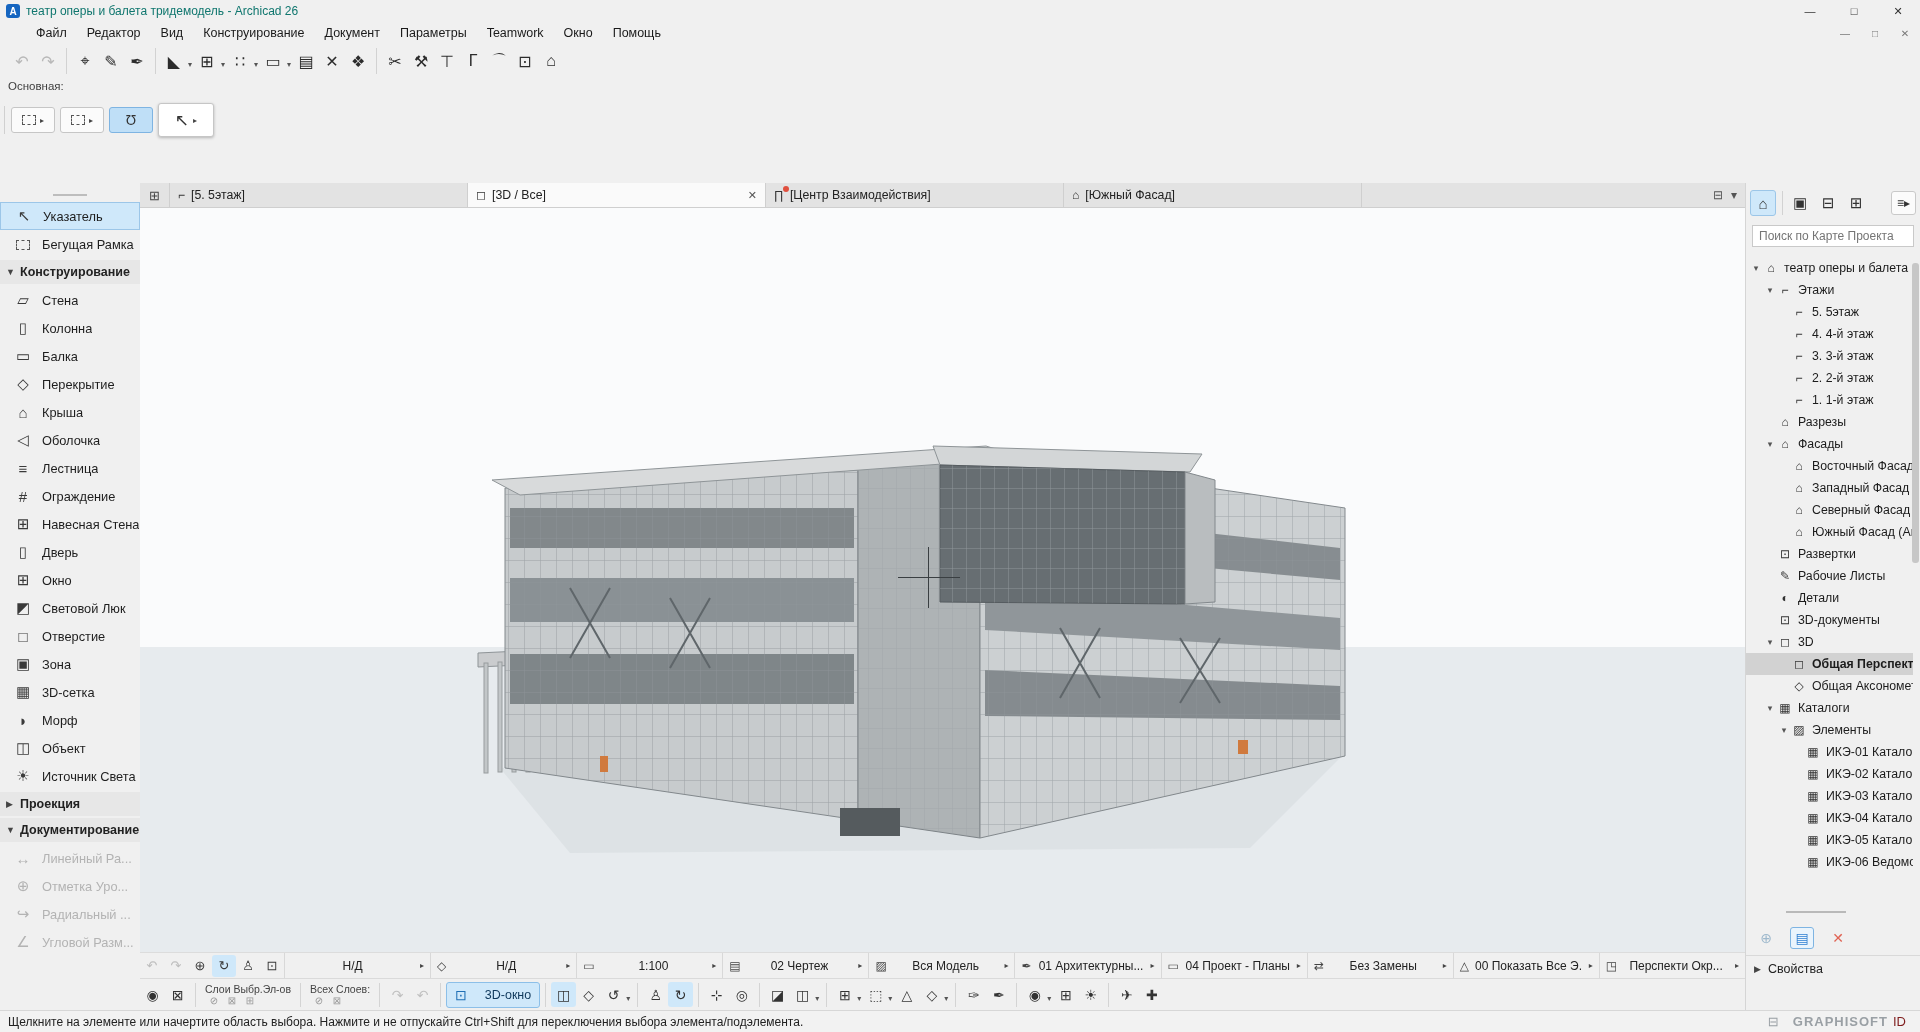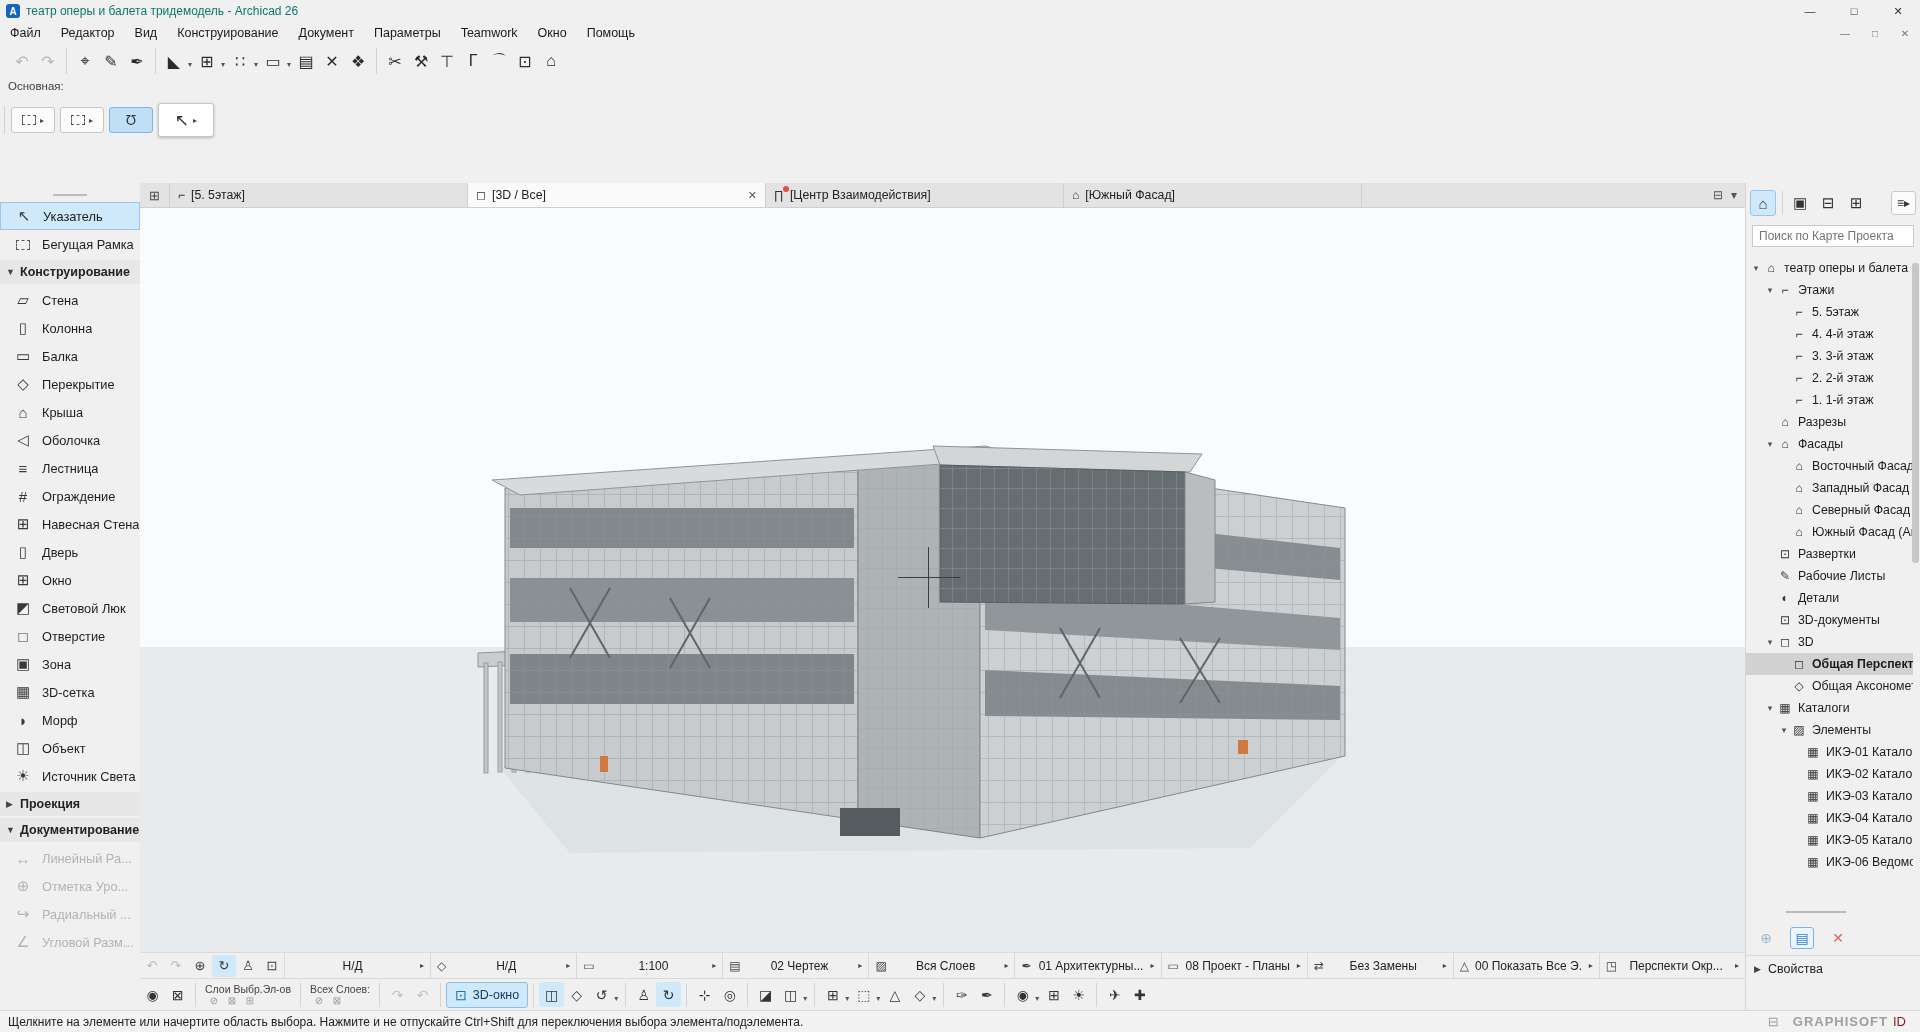--- a/index.html
+++ b/index.html
@@ -9,21 +9,21 @@
   
   .titlebar { position:absolute; left:0; top:0; width:1920px; height:22px; background:#f0f0f0;
     display:flex; align-items:center; }
   .app-logo { width:14px; height:14px; margin:0 6px 0 6px; background:#1565c0; border-radius:3px;
     color:#fff; font-size:10px; font-weight:bold; display:flex; align-items:center; justify-content:center; }
   .title-text { font-size:12px; color:#0f766e; }
   .win-controls { margin-left:auto; display:flex; height:22px; }
   .win-btn { width:44px; height:22px; display:flex; align-items:center; justify-content:center;
     font-size:11px; color:#333; }
   
-  .menubar { position:absolute; left:0; top:22px; width:1920px; height:22px; display:flex; align-items:center; }
+  .menubar { position:absolute; left:0; top:22px; width:1920px; height:22px; display:flex; align-items:center;padding-left:26px; }
   .menu-item { padding:0 10px; height:22px; display:flex; align-items:center; font-size:12.5px; color:#1a1a1a; }
   .doc-controls { margin-left:auto; display:flex; }
   .doc-btn { width:30px; height:20px; display:flex; align-items:center; justify-content:center;
     font-size:10px; color:#777; }
 
   
   .toolbar { position:absolute; left:0; top:44px; width:1920px; height:34px; display:flex; align-items:center; padding-left:4px; }
   .tb-group { display:flex; align-items:center; padding:0 5px; border-right:1px solid #d2d2d2; height:26px; }
   .tb-group:last-child { border-right:none; }
   .tb-btn { min-width:26px; height:26px; display:flex; align-items:center; justify-content:center;
@@ -123,21 +123,21 @@
   .bb-ic.dis { color:#c0c0c0; }
   .bb-ic.sel { background:#cfe8fa; }
   .bb-dd { font-size:8px; color:#555; margin:8px 2px 0 0; flex:none; }
   .bb-lblock { display:flex; flex-direction:column; justify-content:center; height:30px; flex:none; padding:0 4px; }
   .bb-lblock .t { font-size:10.5px; color:#444; line-height:12px; }
   .bb-lblock .r { display:flex; }
   .bb-lblock .r span { width:18px; text-align:center; font-size:10px; color:#9a9a9a; }
   .bb-window { height:26px; background:#cfe8fa; border:1px solid #8cbfe8; border-radius:3px; display:flex;
     align-items:center; padding:0 8px; flex:none; }
   .bb-window .wi { color:#1f6fb5; font-size:14px; margin-right:6px; }
-  .bb-window .wl { font-size:12.5px; color:#10395c; }
+  .bb-window .wl { font-size:12.5px; color:#10395c;margin-left:12px; }
 
   
   .statusbar { position:absolute; left:0; top:1010px; width:1920px; height:22px; background:#f2f2f2;
     border-top:1px solid #d7d7d7; display:flex; align-items:center; }
   .status-msg { font-size:12px; color:#222; padding-left:8px; }
   .brand { margin-left:auto; display:flex; align-items:center; padding-right:14px; }
   .brand .bwin { color:#9aa0a5; font-size:13px; margin-right:14px; }
   .brand .bg1 { color:#9aa0a5; font-weight:bold; letter-spacing:1px; font-size:13px; }
   .brand .bg2 { color:#7f1d1d; font-size:13px; margin-left:5px; }
 
@@ -662,31 +662,31 @@
       <span class="gl">1:100</span>
       <span class="ga">▸</span>
     </div>
     <div class="qb-dd">
       <span class="gi">▤</span>
       <span class="gl">02 Чертеж</span>
       <span class="ga">▸</span>
     </div>
     <div class="qb-dd">
       <span class="gi">▨</span>
-      <span class="gl">Вся Слоев</span>
+      <span class="gl">Вся Модель</span>
       <span class="ga">▸</span>
     </div>
     <div class="qb-dd">
       <span class="gi">✒</span>
       <span class="gl">01 Архитектурны...</span>
       <span class="ga">▸</span>
     </div>
     <div class="qb-dd">
       <span class="gi">▭</span>
-      <span class="gl">08 Проект - Планы</span>
+      <span class="gl">04 Проект - Планы</span>
       <span class="ga">▸</span>
     </div>
     <div class="qb-dd">
       <span class="gi">⇄</span>
       <span class="gl">Без Замены</span>
       <span class="ga">▸</span>
     </div>
     <div class="qb-dd">
       <span class="gi">△</span>
       <span class="gl">00 Показать Все Э...</span>

